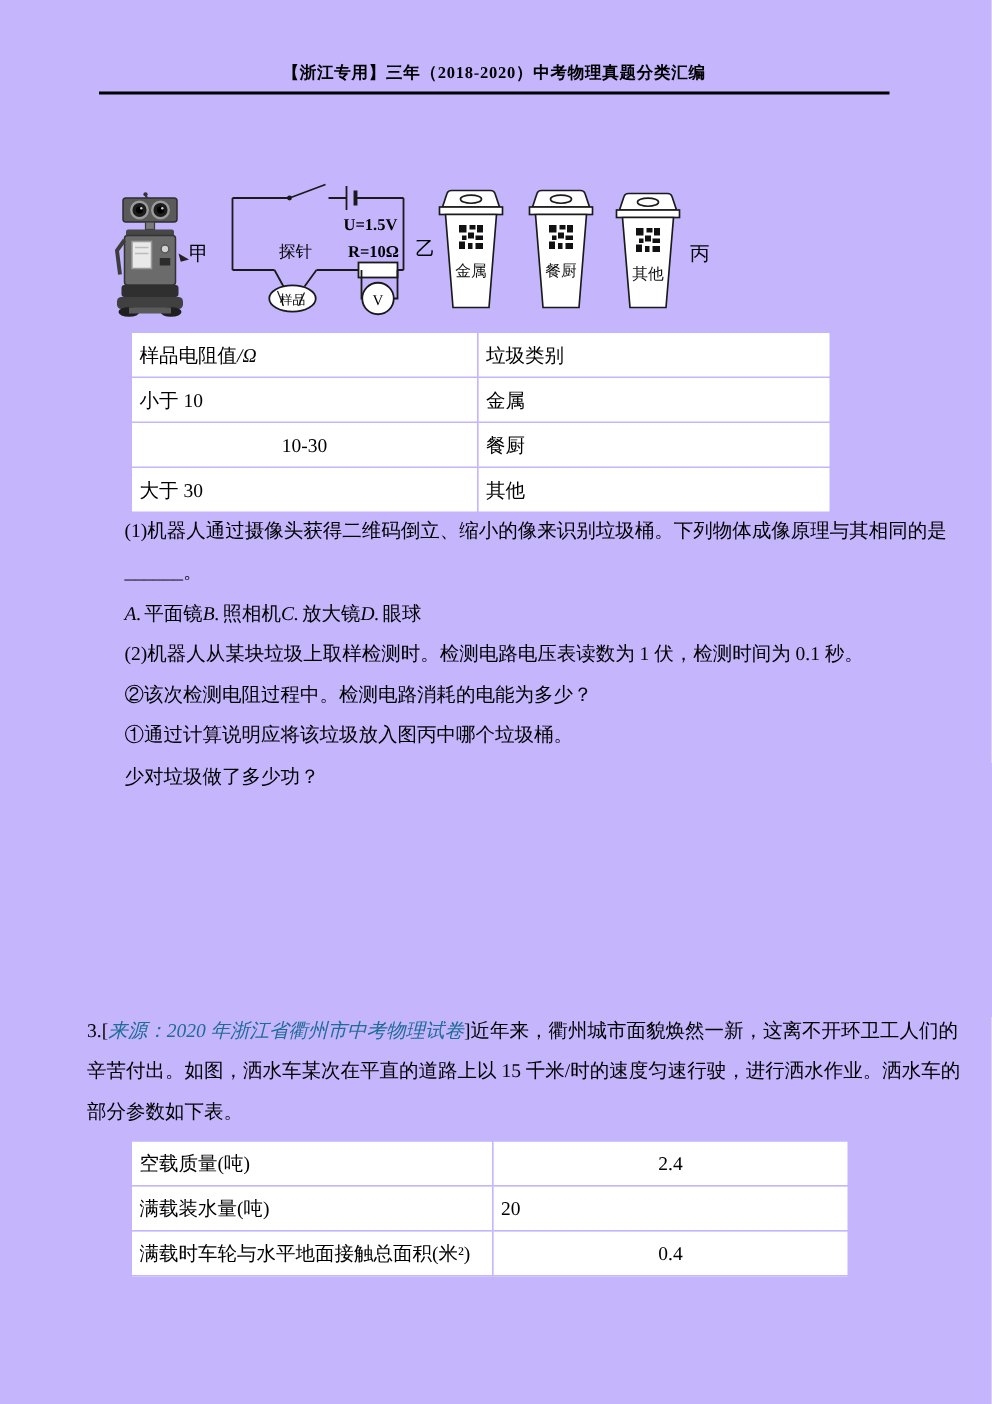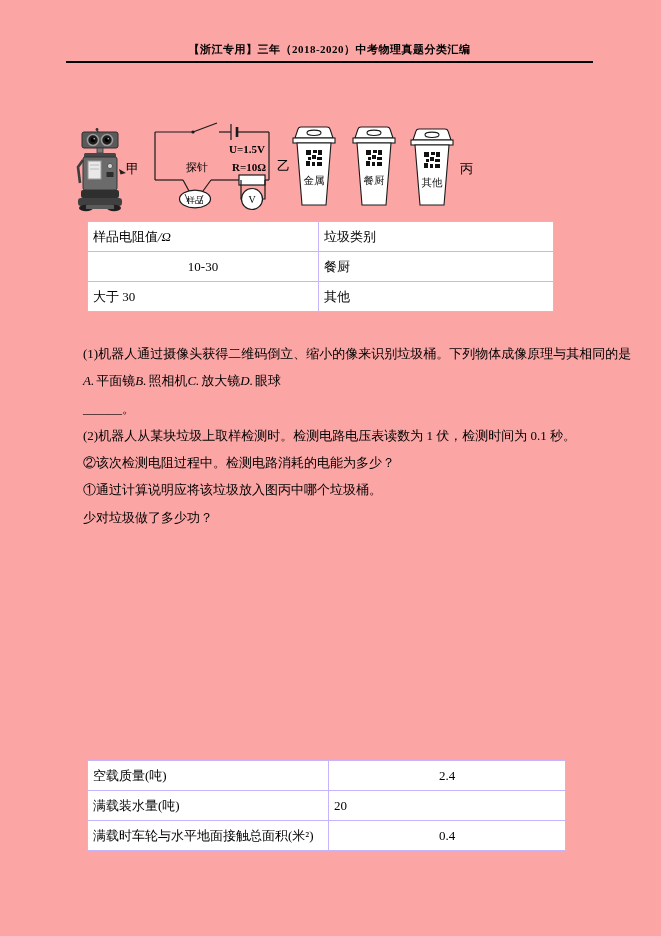--- a/index.html
+++ b/index.html
@@ -1,18 +1,18 @@
 <!DOCTYPE html>
 <html><head>
 <meta charset="utf-8">
 <style>
   html,body{margin:0;padding:0;background:#ffffff;}
   body{width:661px;height:936px;position:relative;overflow:hidden;
        font-family:"Liberation Serif","DejaVu Serif",serif;color:#000;}
-  #page{position:absolute;inset:0;background:#fca5a5;}
+  #page{position:absolute;inset:0;background:#c4b5fd;}
 
   .header-title{position:absolute;top:41px;left:66px;width:527px;height:16px;
     line-height:16px;text-align:center;font-size:11px;font-weight:bold;letter-spacing:.5px;}
   .header-rule{position:absolute;top:61px;left:66px;width:527px;height:0;
     border-top:2px solid #000;}
 
   .figures{position:absolute;top:104px;left:74px;height:108px;display:flex;align-items:flex-end;}
   .fig{display:flex;flex-direction:row;align-items:center;}
   .fig-label{font-size:13px;line-height:16px;height:16px;}
   .fig-yi{margin-left:6px;}
@@ -177,42 +177,53 @@
     <colgroup>
         <col style="width:231px">
         <col style="width:235px">
       </colgroup>
     <tbody>
         <tr>
       <td><span>样品电阻值</span><span class="it">/Ω</span></td>
       <td>垃圾类别</td>
     </tr>
     <tr>
+      <td>小于 10</td>
+      <td>金属</td>
+    </tr>
+    <tr>
       <td class="ctr">10-30</td>
       <td>餐厨</td>
     </tr>
     <tr>
       <td>大于 30</td>
       <td>其他</td>
     </tr>
   </tbody>
     </table>
 
   <div class="q2">
     <div class="tline">(1)机器人通过摄像头获得二维码倒立、缩小的像来识别垃圾桶。下列物体成像原理与其相同的是</div>
+    <div class="tline">______。</div>
     <div class="tline">
       <span class="opt-letter">A.</span><span>平面镜</span><span class="opt-letter">B.</span><span>照相机</span><span class="opt-letter">C.</span><span>放大镜</span><span class="opt-letter">D.</span><span>眼球</span>
     </div>
-    <div class="tline">______。</div>
     <div class="tline">(2)机器人从某块垃圾上取样检测时。检测电路电压表读数为 1 伏，检测时间为 0.1 秒。</div>
     <div class="tline">②该次检测电阻过程中。检测电路消耗的电能为多少？</div>
     <div class="tline">①通过计算说明应将该垃圾放入图丙中哪个垃圾桶。</div>
     <div class="tline">少对垃圾做了多少功？</div>
   </div>
 
+  <div class="q3">
+    <div class="tline">
+      <span>3.[</span><span class="source-cite" id="source-cite" style="color: rgb(30, 107, 150);">来源：2020 年浙江省衢州市中考物理试卷</span><span>]</span><span>近年来，衢州城市面貌焕然一新，这离不开环卫工人们的</span>
+    </div>
+    <div class="tline">辛苦付出。如图，洒水车某次在平直的道路上以 15 千米/时的速度匀速行驶，进行洒水作业。洒水车的</div>
+    <div class="tline">部分参数如下表。</div>
+  </div>
 
   <table class="t t2">
     <colgroup>
         <col style="width:241px">
         <col style="width:237px">
       </colgroup>
     <tbody>
     <tr>
       <td>空载质量(吨)</td>
       <td class="ctr">2.4</td>

